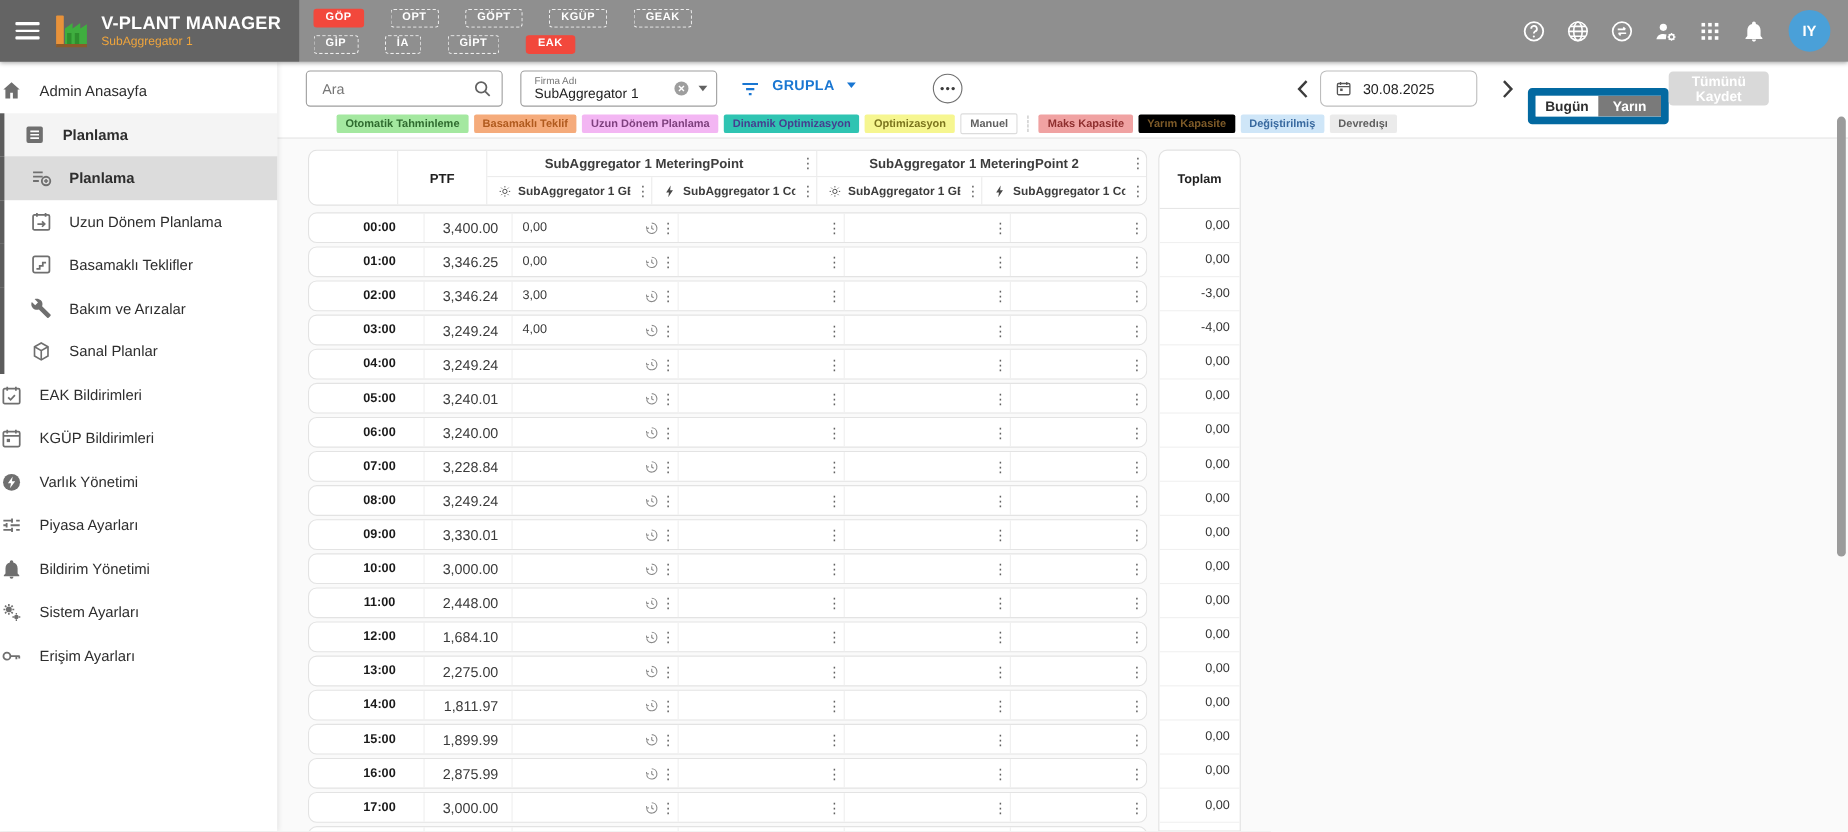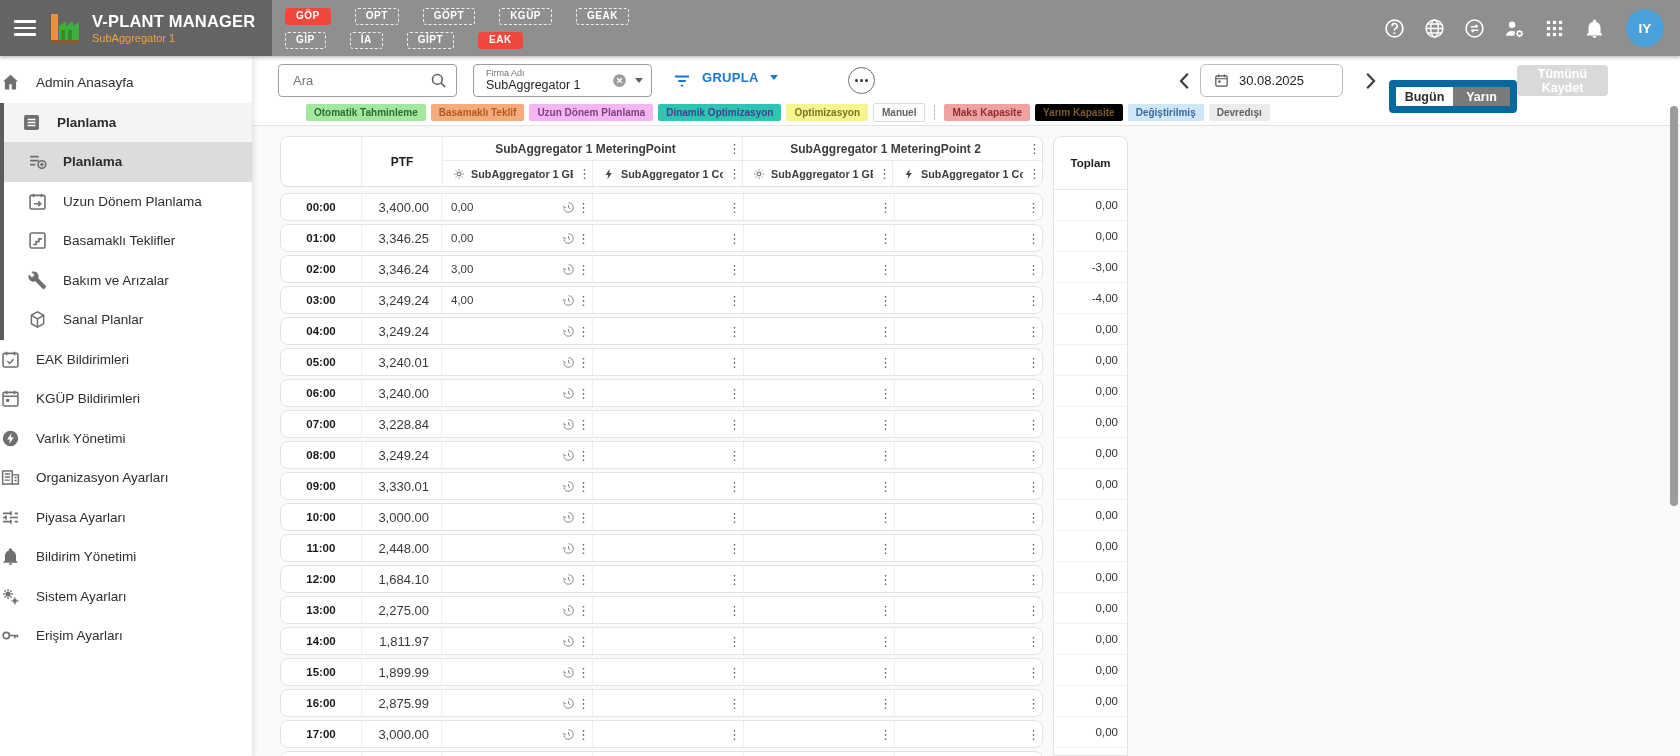--- a/index.html
+++ b/index.html
@@ -99,21 +99,21 @@
   .g-title{flex:1;text-align:center;font-weight:bold;font-size:12px;color:#3d3d3d;white-space:nowrap;
            overflow:hidden;}
   .s-row{flex:1;display:flex;}
   .s-cell{flex:1;display:flex;align-items:center;gap:5px;padding:0 2px 0 9px;box-sizing:border-box;min-width:0;}
   .s-cell + .s-cell{border-left:1px solid #ececec;}
   .s-cell .icon{width:14px;height:14px;color:#4a4a4a;}
   .s-title{flex:1;font-size:10.8px;font-weight:bold;color:#3d3d3d;white-space:nowrap;overflow:hidden;}
   .kebab{font-size:13px;color:#616161;width:12px;text-align:center;cursor:pointer;flex:none;line-height:1;}
   .rows-container{margin-top:6px;}
   .row-card{height:28px;margin-bottom:3px;background:#fff;border:1px solid #e3e3e3;border-radius:8px;
-            box-sizing:border-box;display:grid;grid-template-columns:80px 80px 151px 151px 151px 1fr;}
+            box-sizing:border-box;display:grid;grid-template-columns:80px 80px 151px 151px 151px 1fr;padding-left:24px;}
   .cell{display:flex;align-items:center;min-width:0;}
   .cell + .cell{border-left:1px solid #efefef;}
   .c-hour{justify-content:center;font-weight:bold;font-size:11.5px;color:#1a1a1a;}
   .c-ptf{justify-content:flex-end;padding-right:12px;font-size:13px;color:#3a3a3a;}
   .c-val{padding:0 3px 0 9px;font-size:11.5px;color:#3a3a3a;gap:1px;}
   .c-val .vtext{flex:1;min-width:0;}
   .c-val .icon{width:15px;height:15px;color:#8a8a8a;cursor:pointer;}
   .total-card{position:absolute;left:801px;top:10px;width:75px;height:620px;background:#fff;
               border:1px solid #e2e2e2;border-radius:8px 8px 0 0;box-sizing:border-box;overflow:hidden;}
   .total-head{height:53px;display:flex;align-items:center;justify-content:center;font-weight:bold;
@@ -312,32 +312,20 @@
         <span>KGÜP Bildirimleri</span>
       </div>
       <div class="side-item">
         <span class="icon" style="width:21px;height:21px">
           <svg viewBox="0 0 24 24">
             <circle cx="12" cy="12" r="8.8" fill="currentColor"></circle>
             <path d="M13.2 5.8 8.2 13h3.2l-1 5.2 5.4-7.4h-3.4z" fill="#fff"></path>
           </svg>
         </span>
         <span>Varlık Yönetimi</span>
-      </div>
-      <div class="side-item">
-        <span class="icon" style="width:21px;height:21px">
-          <svg viewBox="0 0 24 24">
-            <g fill="none" stroke="currentColor" stroke-width="1.7">
-              <rect x="3" y="4.5" width="11" height="15"></rect>
-              <path d="M14 9h7v10.5h-7"></path>
-              <path d="M5.5 8h6M5.5 11.5h6M5.5 15h6M16.5 12h2.5M16.5 15.5h2.5"></path>
-            </g>
-          </svg>
-        </span>
-        <span>Organizasyon Ayarları</span>
       </div>
       <div class="side-item">
         <span class="icon" style="width:21px;height:21px">
           <svg viewBox="0 0 24 24">
             <g fill="none" stroke="currentColor" stroke-width="1.9">
               <path d="M3.5 7.2h9M16.8 7.2h3.7M3.5 12h3.4M11 12h9.5M3.5 16.8h9M16.8 16.8h3.7"></path>
               <path d="M12.5 4.9v4.6M6.9 9.7v4.6M12.5 14.5v4.6"></path>
             </g>
           </svg>
         </span>

